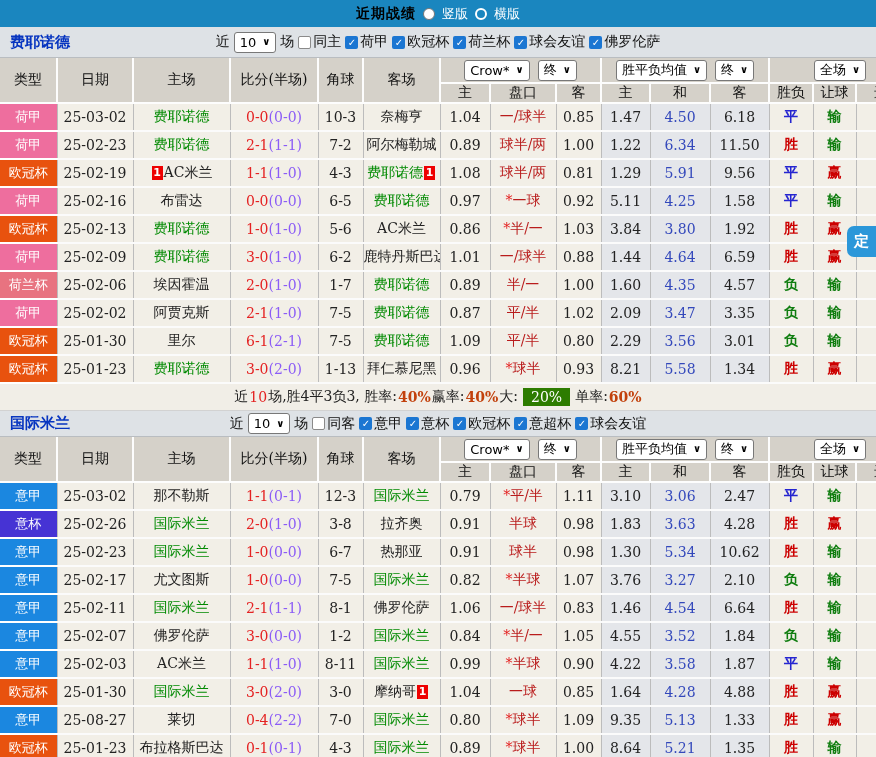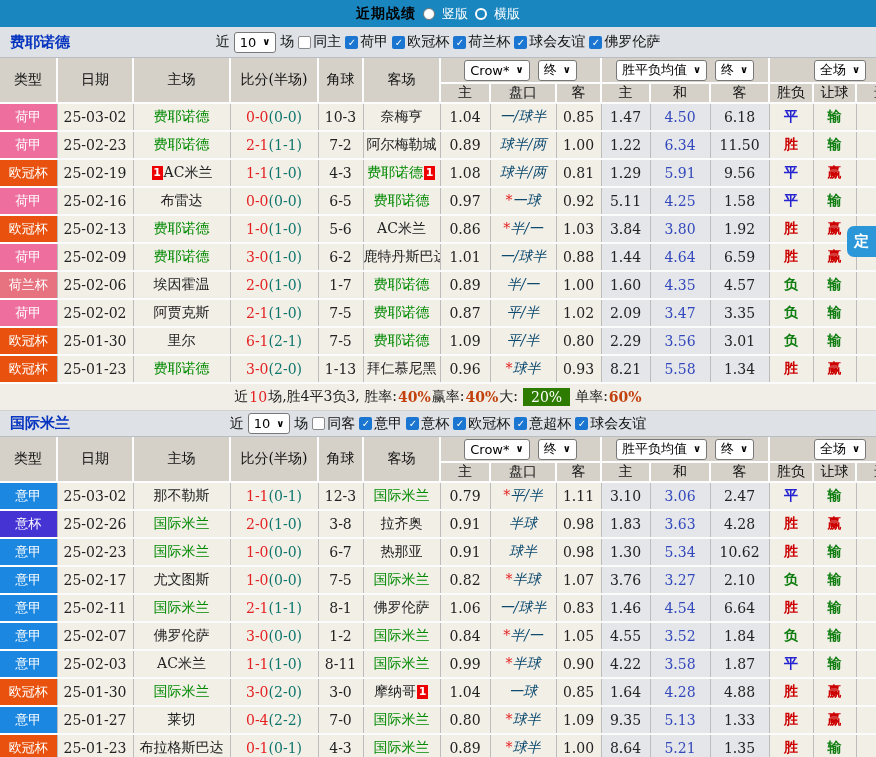--- a/index.html
+++ b/index.html
@@ -36,22 +36,22 @@
   tr.hr1 th{height:24px;}
   tr.hr2 th{height:16px;}
   .selwrap{display:flex;align-items:center;justify-content:center;gap:8px;}
   .selwrap.scope{justify-content:flex-start;padding-left:44px;}
   tbody td{height:26px;border-right:1px solid #bcbcbc;border-bottom:2px solid #fbfbfb;
            font-size:14px;background:#f2efe7;}
   td.avg{background:#e4e6ea;}
   td.type{color:#fff;font-size:13px;border-bottom:2px solid #fff;}
   .g{color:#028a02;}
   .ft{color:#e42222;text-align:right;}
-  .ht{color:#0f766e;}
-  .hc{color:#0c4a6e;font-style:italic;}
+  .ht{color:#8b5cf6;}
+  .hc{color:#b91c1c;}
   .star{color:#e42222;}
   td.avgd{color:#3348bb;}
   td.res{font-weight:bold;}
   .win{color:#cc0000;}
   .draw{color:#2525d0;}
   .lose{color:#0f7d0f;}
   .redcard{display:inline-block;background:#ee0000;color:#fff;font-size:11px;line-height:14px;
            width:11px;font-weight:bold;margin:0 1px;vertical-align:1px;font-family:"DejaVu Sans",sans-serif;}
 
   
@@ -612,21 +612,21 @@
             <td>0.85</td>
             <td class="avg">1.64</td>
             <td class="avg avgd">4.28</td>
             <td class="avg">4.88</td>
             <td class="res win">胜</td>
             <td class="res win">赢</td>
             <td></td>
           </tr>
           <tr>
             <td class="type" style="background: rgb(27, 135, 224);">意甲</td>
-            <td>25-01-27</td>
+            <td>25-08-27</td>
             <td><span>莱切</span></td>
             <td><span class="ft">0-4</span><span class="ht">(2-2)</span></td>
             <td>7-0</td>
             <td><span class="g">国际米兰</span></td>
             <td>0.80</td>
             <td><span class="star">*</span><span class="hc">球半</span></td>
             <td>1.09</td>
             <td class="avg">9.35</td>
             <td class="avg avgd">5.13</td>
             <td class="avg">1.33</td>

